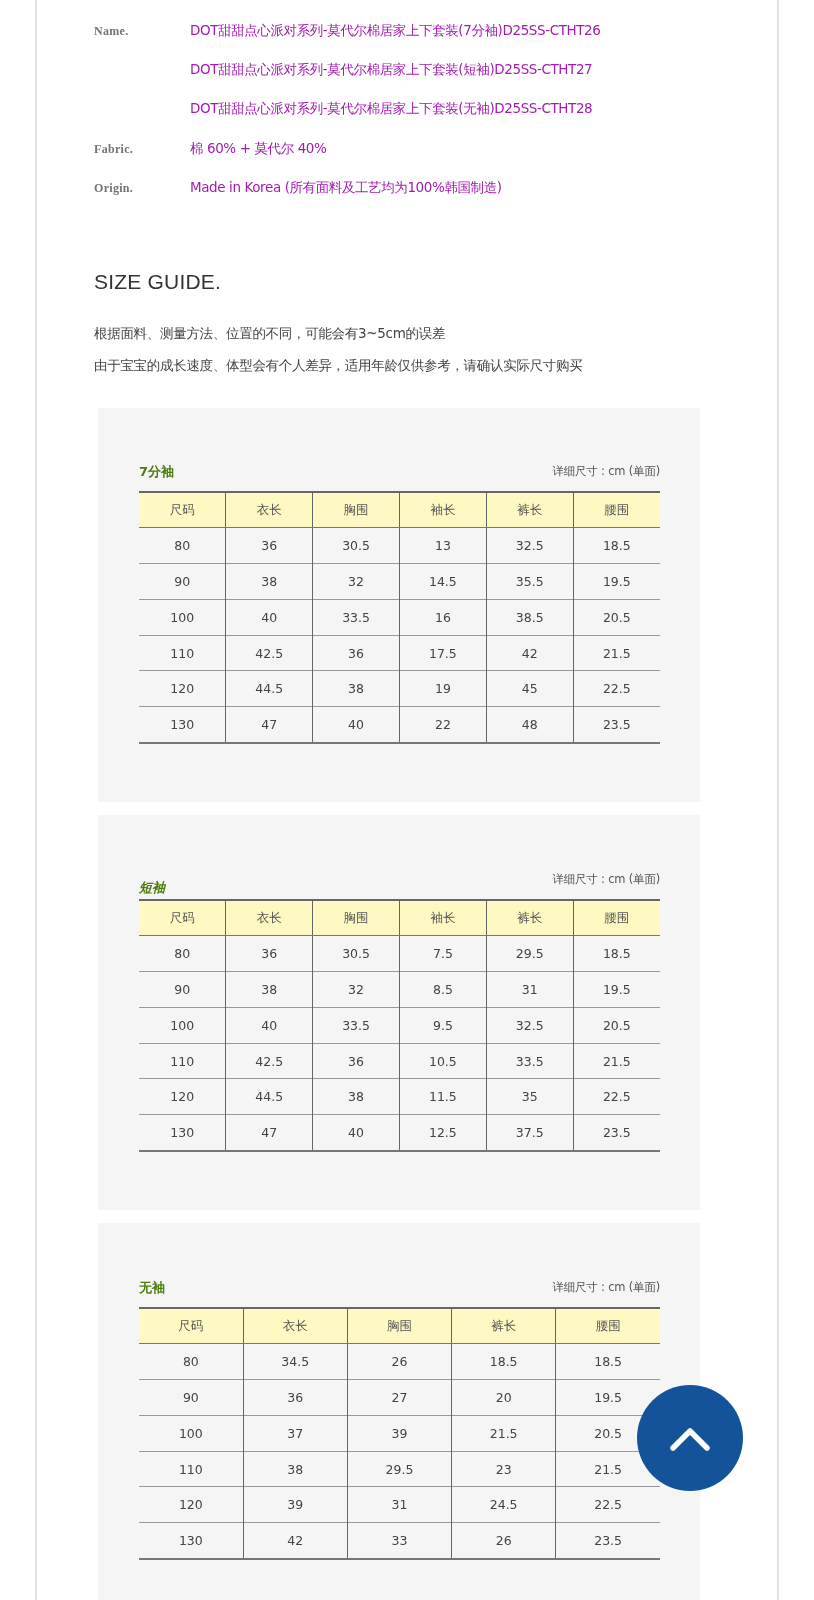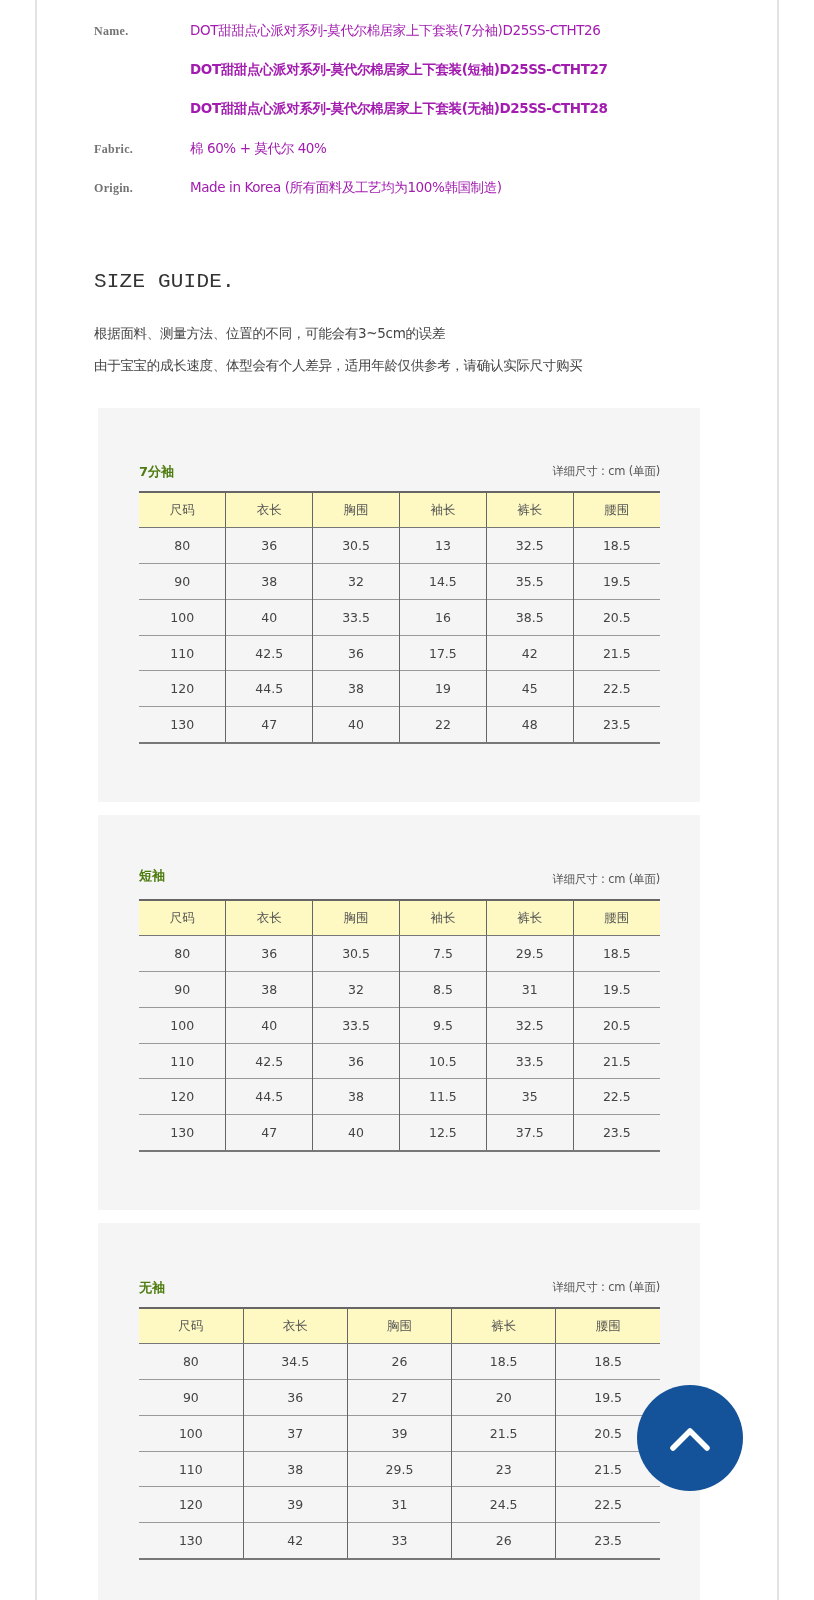--- a/index.html
+++ b/index.html
@@ -6,23 +6,23 @@
   html, body { width: 814px; height: 1600px; background: #ffffff; overflow: hidden; }
   body { position: relative; font-family: "DejaVu Sans", "Liberation Sans", sans-serif; color: #333; }
 
   .page-border { position: absolute; top: 0; bottom: 0; width: 2px; background: #e2e2e2; }
   .page-border.left { left: 35px; }
   .page-border.right { left: 777px; }
 
   .info-row { position: absolute; left: 94px; height: 24px; display: flex; align-items: center; }
   .info-label { width: 96px; font-family: Liberation Serif, serif; font-weight: bold; font-size: 12px; color: #737373; letter-spacing: 0.3px; }
   .info-value { font-family: "DejaVu Sans", sans-serif; font-size: 13.5px; color: #a21caf; letter-spacing: -0.4px; white-space: nowrap; }
-  .info-row.cont { left: 190px; font-weight: bold; }
-
-  .size-heading { position: absolute; left: 94px; top: 270px; font-family: Liberation Mono, monospace; font-size: 21px; color: #333; letter-spacing: 0.2px; }
+  .info-row.cont { left: 190px; }
+
+  .size-heading { position: absolute; left: 94px; top: 270px; font-family: Liberation Sans, sans-serif; font-size: 21px; color: #333; letter-spacing: 0.2px; }
   .note { position: absolute; left: 94px; font-family: "DejaVu Sans", sans-serif; font-size: 13.5px; color: #444; letter-spacing: -0.3px; white-space: nowrap; }
 
   .panel { position: absolute; left: 98px; width: 602px; background: #f5f5f5; }
   .panel-title { position: absolute; left: 41px; font-family: "DejaVu Sans", sans-serif; font-weight: bold; font-size: 13px; color: #4d7c0f; }
   .panel-unit { position: absolute; right: 40px; font-family: "DejaVu Sans", sans-serif; font-size: 11.5px; color: #555; letter-spacing: -0.2px; }
 
   table.size-table { position: absolute; left: 41px; width: 521px; border-collapse: collapse; table-layout: fixed; border-top: 2px solid #666; border-bottom: 2px solid #777; }
   .size-table th, .size-table td { height: 35.8px; text-align: center; font-family: "DejaVu Sans", sans-serif; font-size: 12.5px; color: #444; font-weight: normal; border-left: 1px solid #666; border-right: 1px solid #666; }
   .size-table th:first-child, .size-table td:first-child { border-left: none; }
   .size-table th:last-child, .size-table td:last-child { border-right: none; }
@@ -123,21 +123,21 @@
         <td>40</td>
         <td>22</td>
         <td>48</td>
         <td>23.5</td>
       </tr>
     </tbody>
   </table>
 </div>
 
 <div class="panel" style="top:815px; height:395px;">
-  <div class="panel-title" style="top:52px;">短袖</div>
+  <div class="panel-title" style="top:64px;font-style:italic;">短袖</div>
   <div class="panel-unit" style="top:57px;">详细尺寸 : cm (单面)</div>
   <table class="size-table" style="top:84px;">
     <thead>
       <tr>
         <th>尺码</th>
         <th>衣长</th>
         <th>胸围</th>
         <th>袖长</th>
         <th>裤长</th>
         <th>腰围</th>

